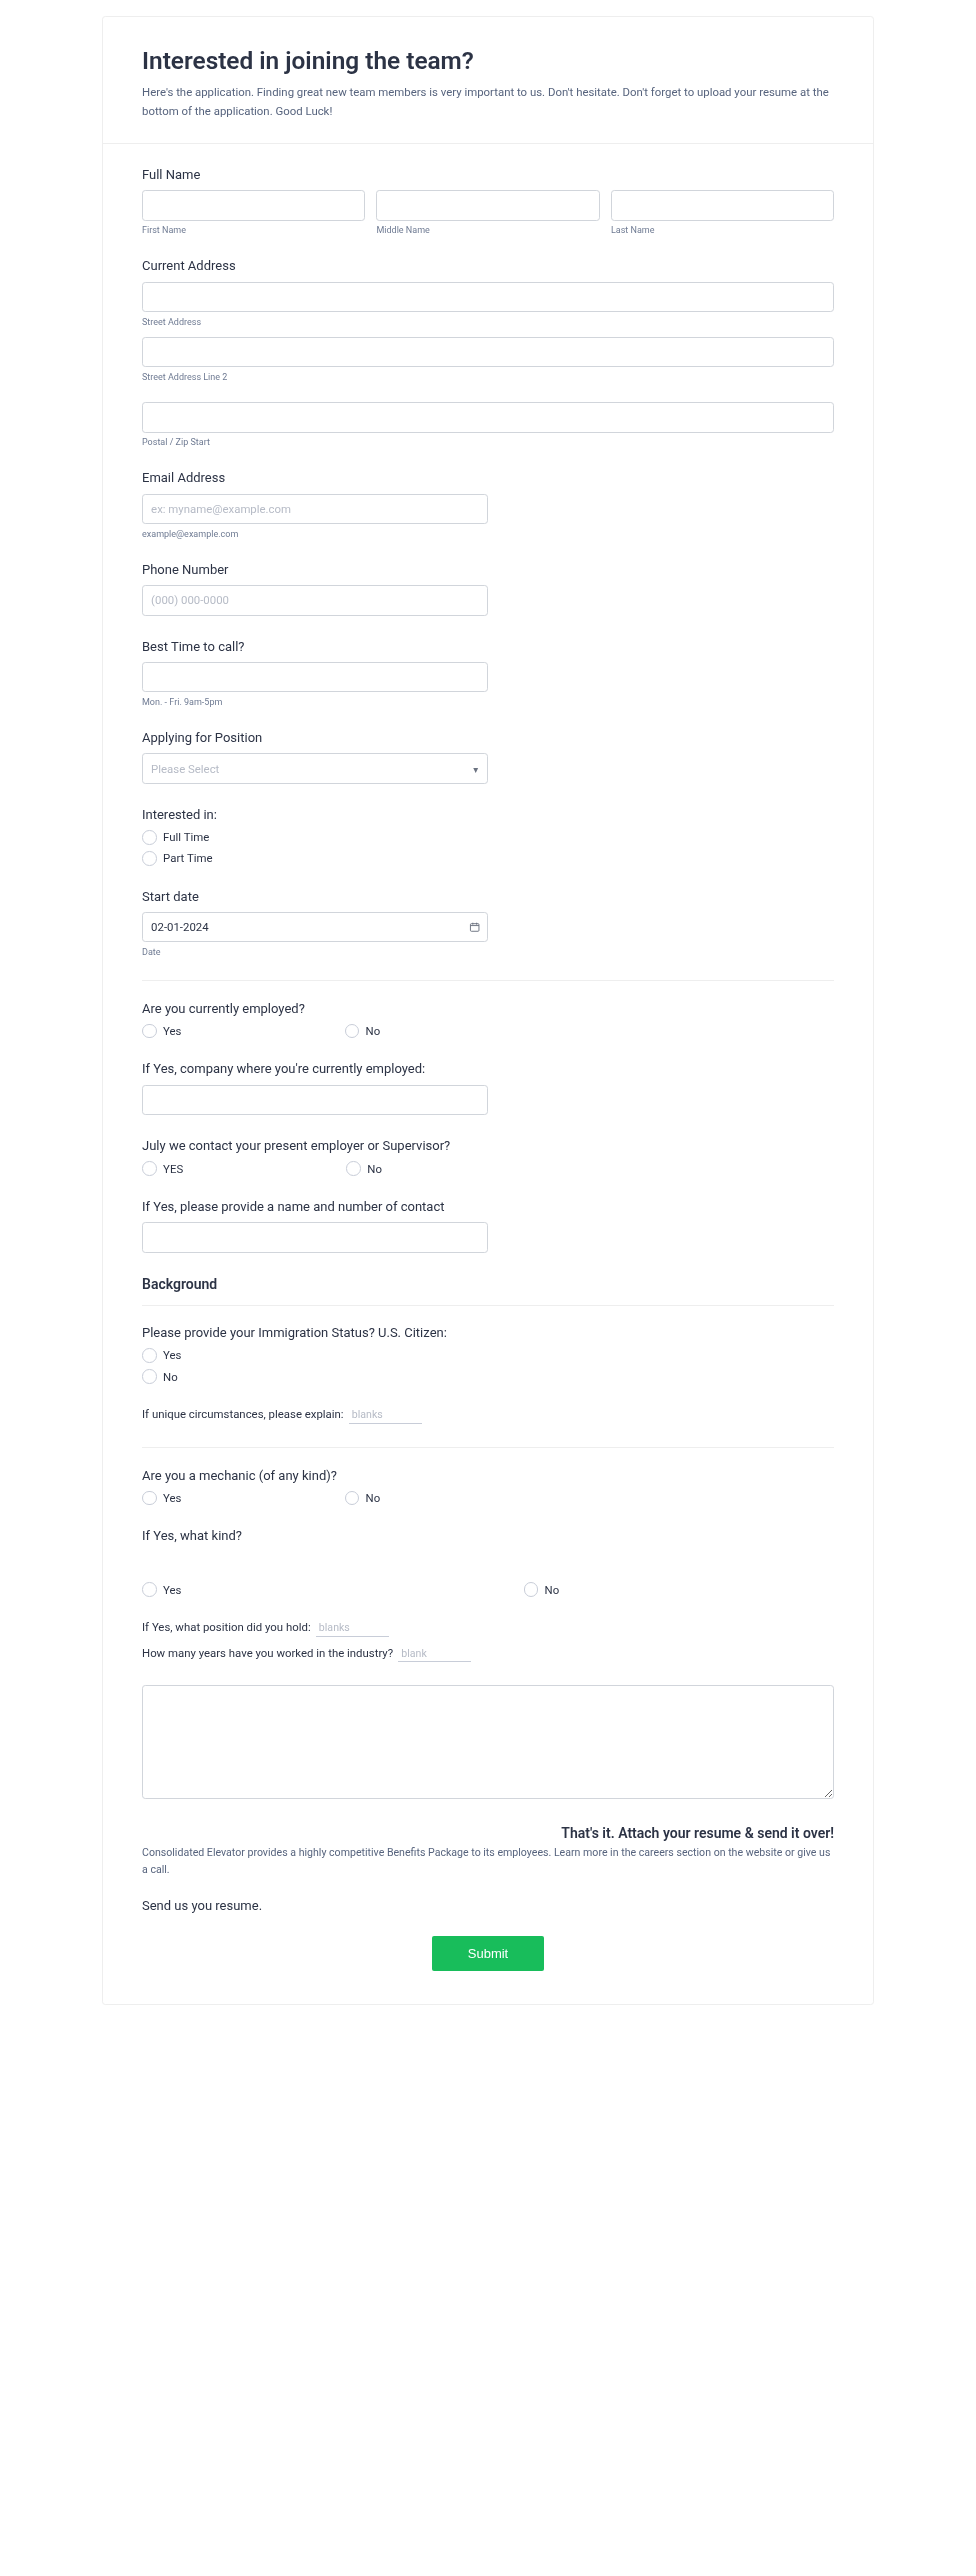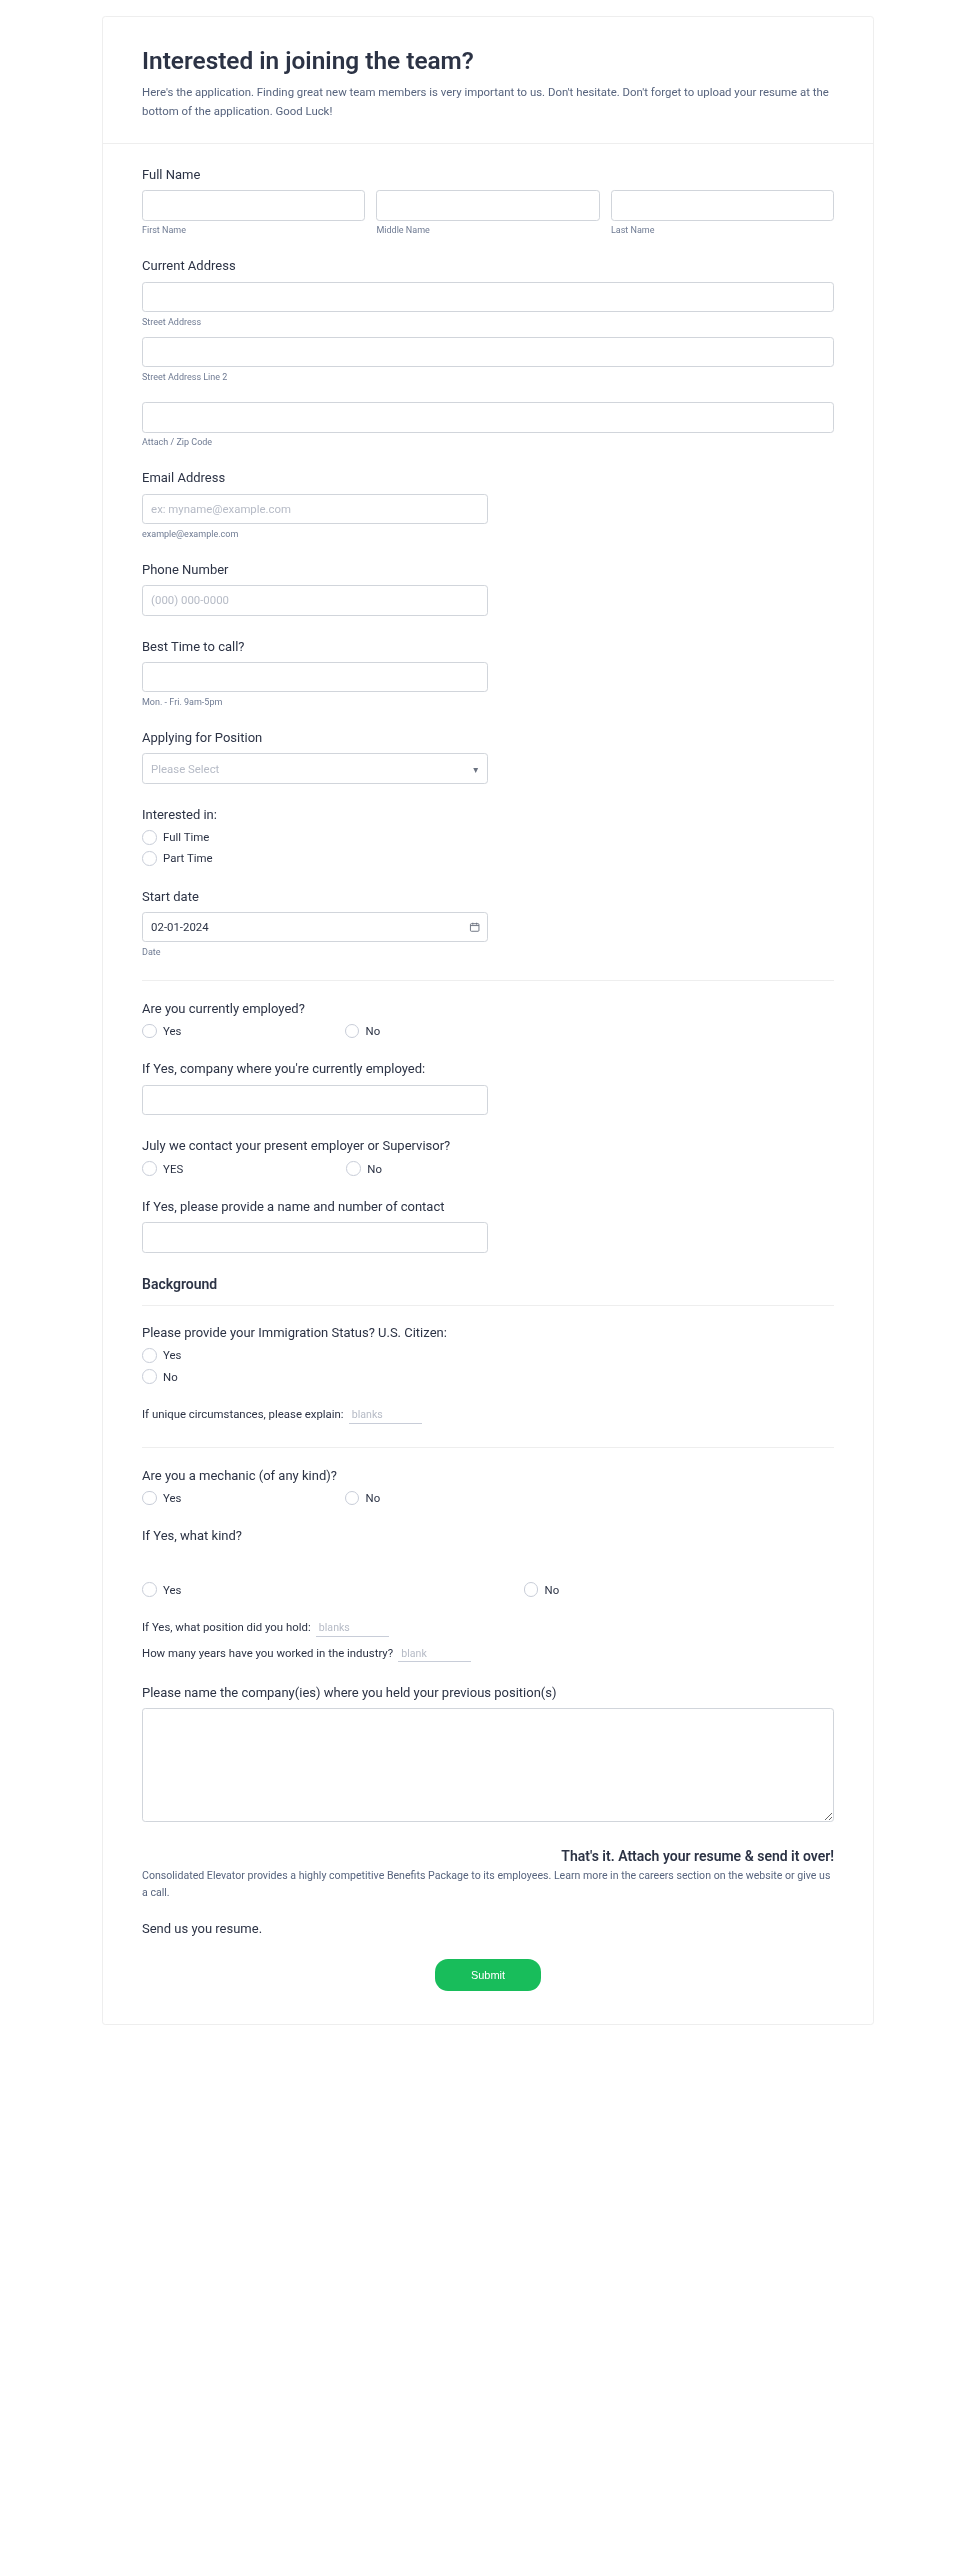--- a/index.html
+++ b/index.html
@@ -104,22 +104,22 @@
     background: #f8f9fb;
     padding: 21px; text-align: center;
   }
   .upload .cloud {
     width: 29px; height: 21px; margin: 0 auto 8.1px; color: #a8adb8;
   }
   .upload .browse { font-size: 12.2px; font-weight: 600; color: #2c3345; }
   .upload .dnd { font-size: 9.8px; color: #8a90a0; margin-top: 3.3px; }
   .submit-wrap { display: flex; justify-content: center; margin-top: 23px; }
   .submit-btn {
-    background: #18bd5b; color: #fff; border: none; border-radius: 13px;
-    padding: 9.8px 36px; font-size: 11px; font-weight: 500; cursor: pointer;
+    background: #18bd5b; color: #fff; border: none; border-radius: 2px;
+    padding: 9.8px 36px; font-size: 13px; font-weight: 500; cursor: pointer;
   }
 </style>
 </head>
 <body>
 
 <div class="form-wrap">
 
   <div class="form-header">
     <h1>Interested in joining the team?</h1>
     <p>Here's the application. Finding great new team members is very important to us. Don't hesitate. Don't forget to upload your resume at the bottom of the application. Good Luck!</p>
@@ -148,21 +148,21 @@
     <div class="field">
       <label class="field-label">Current Address</label>
       <input type="text" style="">
       <span class="sublabel">Street Address</span>
       <div style="height:9.8px"></div>
       <input type="text" style="">
       <span class="sublabel">Street Address Line 2</span>
       <div style="height:9.8px"></div>
       <div style="height:9.8px"></div>
       <input type="text" style="">
-      <span class="sublabel">Attach / Zip Code</span>
+      <span class="sublabel">Postal / Zip Start</span>
     </div>
 
     <div class="field half-width">
       <label class="field-label">Email Address</label>
       <input type="email" placeholder="ex: myname@example.com" style="">
       <span class="sublabel">example@example.com</span>
     </div>
 
     <div class="field half-width">
       <label class="field-label">Phone Number</label>
@@ -316,21 +316,20 @@
     </div>
 
     <div class="field">
       <div class="inline-fill">
         <span>How many years have you worked in the industry?</span>
         <input type="text" placeholder="blank" style="">
       </div>
     </div>
 
     <div class="field">
-      <label class="field-label">Please name the company(ies) where you held your previous position(s)</label>
       <textarea style=""></textarea>
     </div>
 
     <div class="section-block">
       <h2 class="section-h" style="border-bottom:none; padding-bottom:4.9px; margin-bottom:3.3px;text-align:right;">That's it. Attach your resume &amp; send it over!</h2>
       <p class="section-sub">Consolidated Elevator provides a highly competitive Benefits Package to its employees. Learn more in the careers section on the website or give us a call.</p>
     </div>
 
     <div class="field">
       <label class="field-label">Send us you resume.</label>

